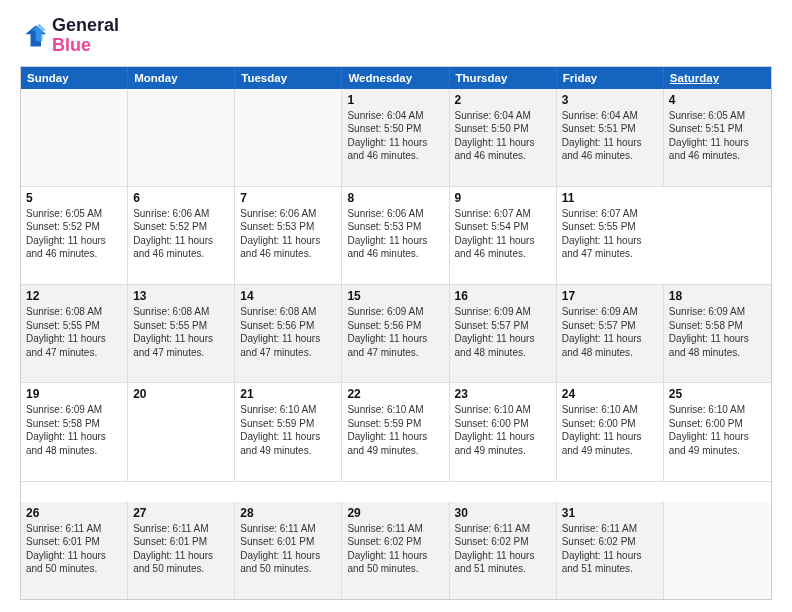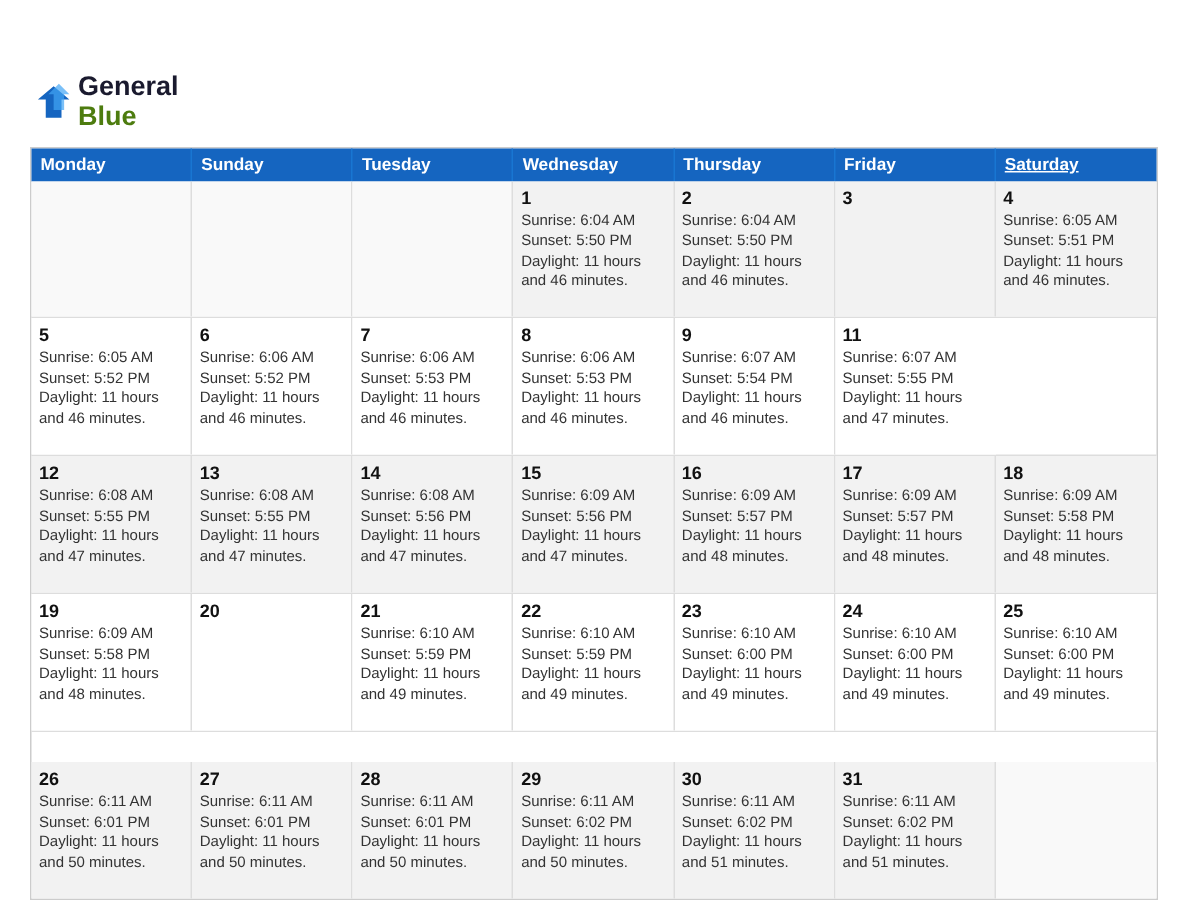--- a/index.html
+++ b/index.html
@@ -15,34 +15,33 @@
       height: 612px;
       padding: 16px 20px 12px 20px;
       display: flex;
       flex-direction: column;
     }
     .header {
       display: flex;
       justify-content: space-between;
       align-items: flex-start;
       margin-bottom: 10px;
-      margin-top: 32px;
     }
     .logo {
       display: flex;
       align-items: center;
       gap: 4px;
     }
     .logo-text {
       font-size: 18px;
       font-weight: bold;
       color: #1a1a2e;
       line-height: 1.1;
     }
-    .logo-text .blue { color: #4d7c0f; }
+    .logo-text .blue { color: #ec4899; }
     .logo-icon {
       width: 28px;
       height: 28px;
     }
     .title-block {
       text-align: right;
     }
     .calendar-title {
       font-size: 32px;
       font-weight: bold;
@@ -125,22 +124,22 @@
       </div>
     </div>
     <div class="title-block">
       <div class="calendar-title"></div>
       <div class="calendar-subtitle"></div>
     </div>
   </div>
 
   <div class="calendar">
     <div class="calendar-header-row" id="cal-headers">
+        <div class="cal-header-cell">Sunday</div>
         <div class="cal-header-cell">Monday</div>
-        <div class="cal-header-cell">Sunday</div>
         <div class="cal-header-cell">Tuesday</div>
         <div class="cal-header-cell">Wednesday</div>
         <div class="cal-header-cell">Thursday</div>
         <div class="cal-header-cell">Friday</div>
         <div class="cal-header-cell">Saturday</div>
       </div>
     <div class="calendar-body" id="cal-body">
         <div class="cal-row">
           <div class="cal-cell empty"></div>
           <div class="cal-cell empty"></div>
@@ -152,20 +151,23 @@
 Daylight: 11 hours and 46 minutes.</div>
           </div>
           <div class="cal-cell shaded">
             <div class="day-number">2</div>
             <div class="cell-info">Sunrise: 6:04 AM
 Sunset: 5:50 PM
 Daylight: 11 hours and 46 minutes.</div>
           </div>
           <div class="cal-cell shaded">
             <div class="day-number">3</div>
+            <div class="cell-info">Sunrise: 6:04 AM
+Sunset: 5:51 PM
+Daylight: 11 hours and 46 minutes.</div>
           </div>
           <div class="cal-cell shaded">
             <div class="day-number">4</div>
             <div class="cell-info">Sunrise: 6:05 AM
 Sunset: 5:51 PM
 Daylight: 11 hours and 46 minutes.</div>
           </div>
         </div>
         <div class="cal-row">
           <div class="cal-cell">

